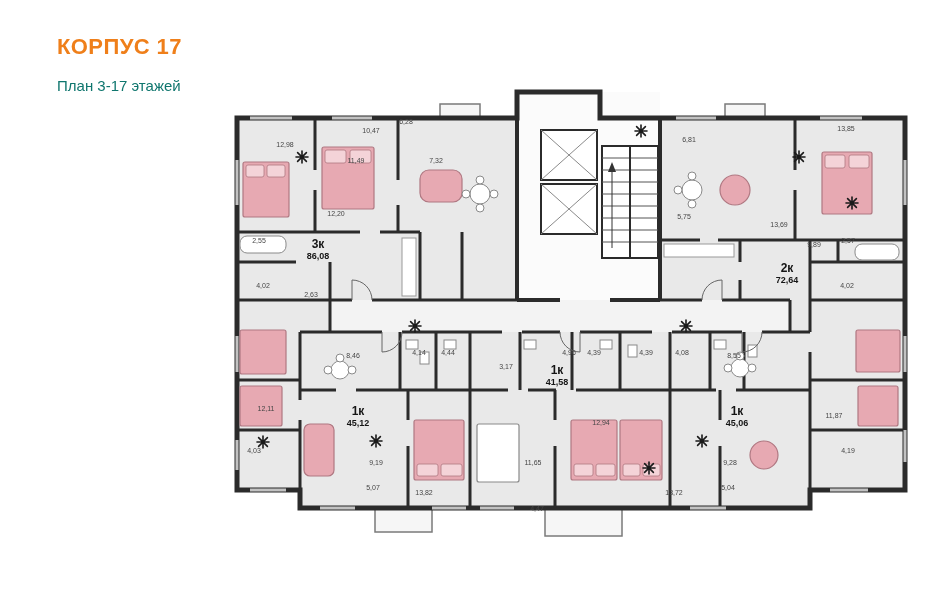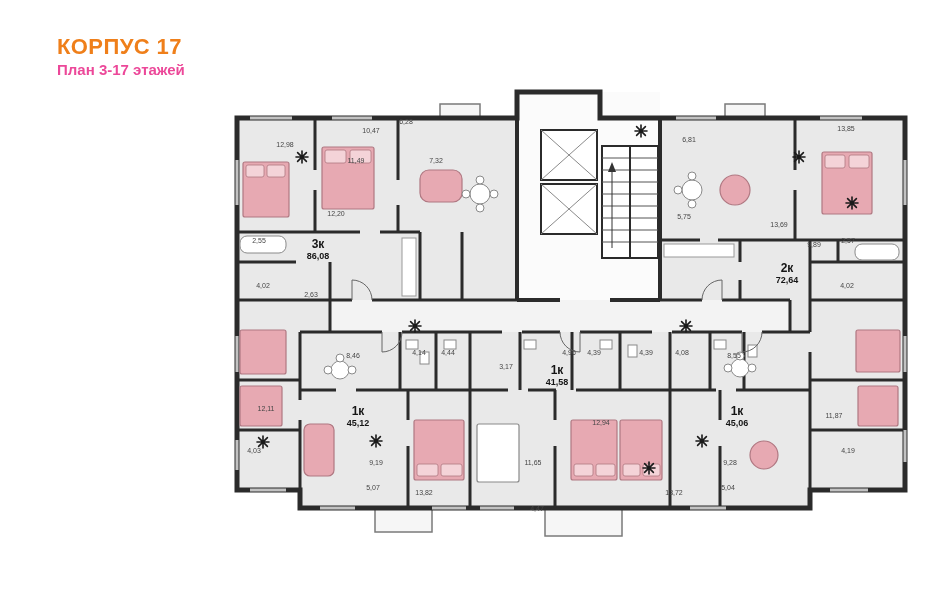--- a/index.html
+++ b/index.html
@@ -1,21 +1,21 @@
 <!DOCTYPE html>
 <html><head>
 <meta charset="utf-8">
 <style>
   html,body{margin:0;padding:0;background:#ffffff;}
   .page{position:relative;width:941px;height:600px;background:#ffffff;
         font-family:"Liberation Sans",sans-serif;overflow:hidden;}
   .titles{position:absolute;left:57px;top:36px;line-height:1;}
   .building{color:#ef7f1a;font-size:22px;font-weight:bold;letter-spacing:.4px;}
   .section{color:#ef7f1a;font-size:19px;font-weight:bold;margin-top:11px;}
-  .floors{color:#ec4899;font-size:15px;font-weight:bold;margin-top:4px;}
+  .floors{color:#0f766e;font-size:15px;font-weight:normal;margin-top:20px;}
   svg{position:absolute;left:0;top:0;}
   .dim{font-family:"Liberation Sans",sans-serif;font-size:7px;fill:#454545;text-anchor:middle;}
   .apt-type{font-family:"Liberation Sans",sans-serif;font-size:12px;font-weight:bold;fill:#151515;text-anchor:middle;}
   .apt-area{font-family:"Liberation Sans",sans-serif;font-size:9px;font-weight:bold;fill:#151515;text-anchor:middle;}
 </style>
 </head>
 <body>
 
 <div class="page">
 

